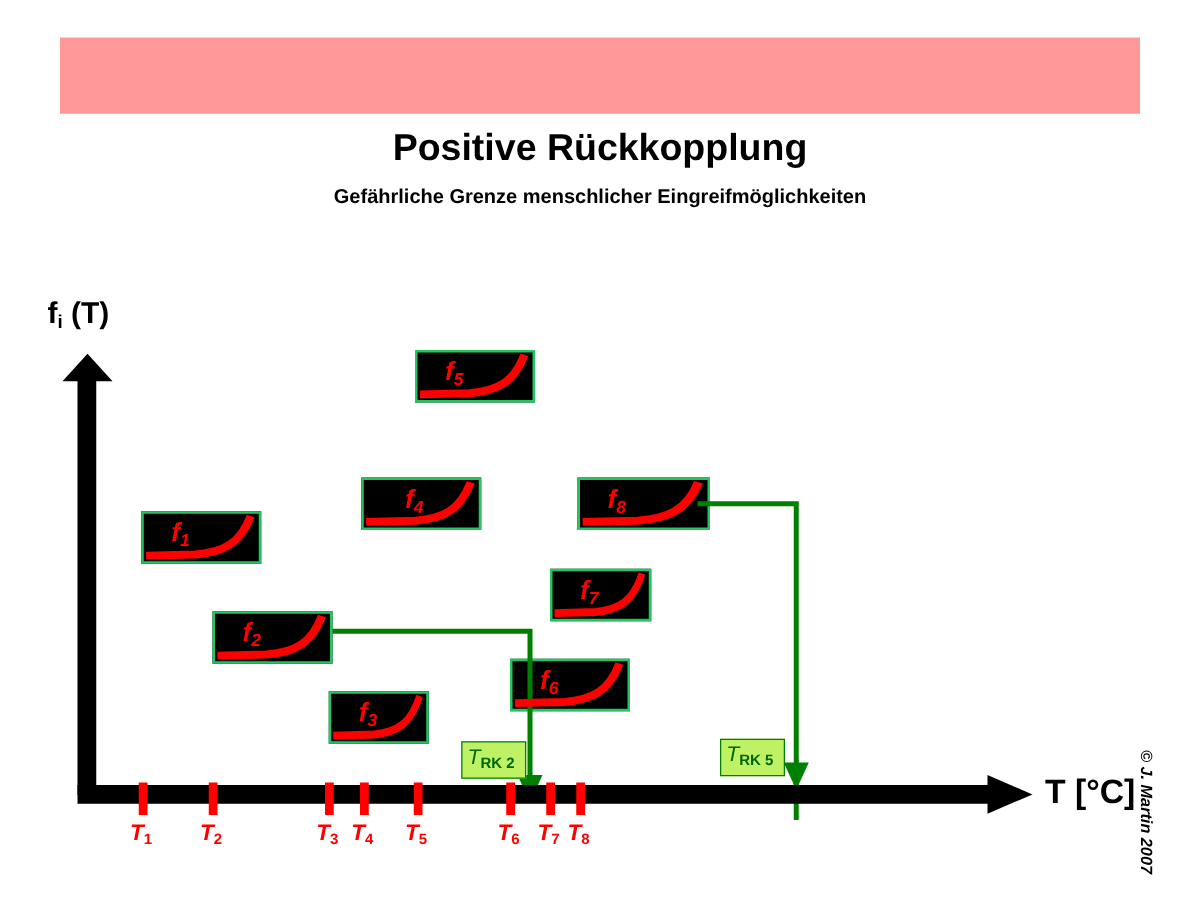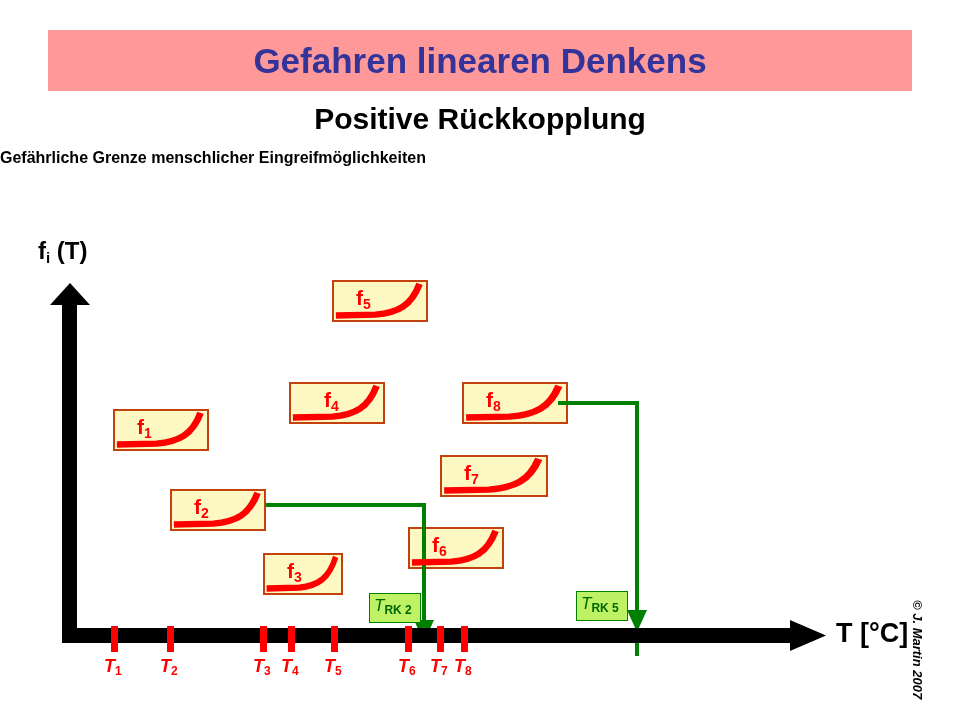--- a/index.html
+++ b/index.html
@@ -26,21 +26,21 @@
     white-space:nowrap;
   }
   .subtitle{
     position:absolute;left:0;top:102px;width:960px;
     text-align:center;color:#000000;
     font-size:30px;font-weight:bold;line-height:34px;
     white-space:nowrap;
   }
   .subsubtitle{
     position:absolute;left:0;top:148px;width:960px;
-    color:#000000;
+    text-align:center;color:#000000;
     font-size:16px;font-weight:bold;line-height:20px;
     white-space:nowrap;
   }
 
   
   .y-axis-label{
     position:absolute;left:38px;top:237px;
     color:#000;font-size:24px;font-weight:bold;white-space:nowrap;
   }
   .y-axis-label sub{font-size:15px;vertical-align:-4px;}
@@ -52,24 +52,25 @@
     position:absolute;left:925px;top:600px;
     color:#000;font-size:13px;font-style:italic;font-weight:bold;
     white-space:nowrap;
     transform:rotate(90deg);
     transform-origin:left top;
   }
 
   
   .fbox{
     position:absolute;
-    border:2px solid #c2410c;
-    background:#fef9c3;
+    border:2px solid #22c55e;
+    background:#000000;
     box-sizing:border-box;
     overflow:hidden;
+    font-style:italic;
   }
   .fbox .flabel{
     position:absolute;
     color:#ff0000;font-size:21px;font-weight:bold;
     white-space:nowrap;
     z-index:3;
   }
   .fbox .flabel sub{font-size:14px;vertical-align:-4px;}
   .fbox svg{position:absolute;left:0;top:0;width:100%;height:100%;z-index:2;}
 
@@ -99,21 +100,20 @@
   svg.overlay{position:absolute;left:0;top:0;width:960px;height:720px;}
   svg.overlay.under{z-index:1;}
   svg.overlay.above{z-index:5;}
 </style>
 </head>
 <body>
 
 <div id="slide">
 
   <div class="title-band"></div>
-  <div class="title-text">Gefahren linearen Denkens</div>
   <div class="subtitle">Positive Rückkopplung</div>
   <div class="subsubtitle">Gefährliche Grenze menschlicher Eingreifmöglichkeiten</div>
 
   <div class="y-axis-label">
     <span>f</span><sub>i</sub><span> (T)</span>
   </div>
   <div class="x-axis-label">T [°C]</div>
   <div class="copyright">© J. Martin 2007</div>
 
   <svg class="overlay under" viewBox="0 0 960 720">
@@ -154,21 +154,21 @@
           <path d="M 2,37 L 43.2,36 C 67.19999999999999,34 80.64,26 89.28,2" fill="none" stroke="#ff0000" stroke-width="7" stroke-linecap="butt"></path>
         </svg>
         <span class="flabel" style="left: 22px; top: 4px;"><span>f</span><sub>5</sub></span>
       </div>
       <div class="fbox" style="left: 408px; top: 527px; width: 96px; height: 42px;">
         <svg viewBox="0 0 96 42" preserveAspectRatio="none">
           <path d="M 2,37 L 43.2,36 C 67.19999999999999,34 80.64,26 89.28,2" fill="none" stroke="#ff0000" stroke-width="7" stroke-linecap="butt"></path>
         </svg>
         <span class="flabel" style="left: 22px; top: 4px;"><span>f</span><sub>6</sub></span>
       </div>
-      <div class="fbox" style="left: 440px; top: 455px; width: 108px; height: 42px; padding-left: 44px;">
+      <div class="fbox" style="left: 440px; top: 455px; width: 81px; height: 42px; padding-left: 44px;">
         <svg viewBox="0 0 96 42" preserveAspectRatio="none">
           <path d="M 2,37 L 43.2,36 C 67.19999999999999,34 80.64,26 89.28,2" fill="none" stroke="#ff0000" stroke-width="7" stroke-linecap="butt"></path>
         </svg>
         <span class="flabel" style="left: 22px; top: 4px;"><span>f</span><sub>7</sub></span>
       </div>
       <div class="fbox" style="left: 462px; top: 382px; width: 106px; height: 42px;">
         <svg viewBox="0 0 96 42" preserveAspectRatio="none">
           <path d="M 2,37 L 43.2,36 C 67.19999999999999,34 80.64,26 89.28,2" fill="none" stroke="#ff0000" stroke-width="7" stroke-linecap="butt"></path>
         </svg>
         <span class="flabel" style="left: 22px; top: 4px;"><span>f</span><sub>8</sub></span>

